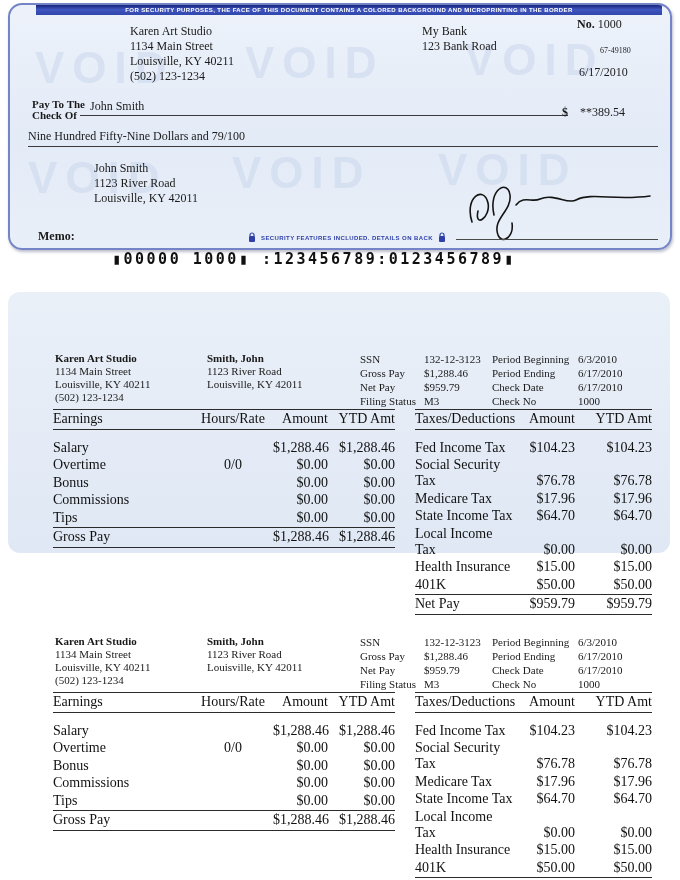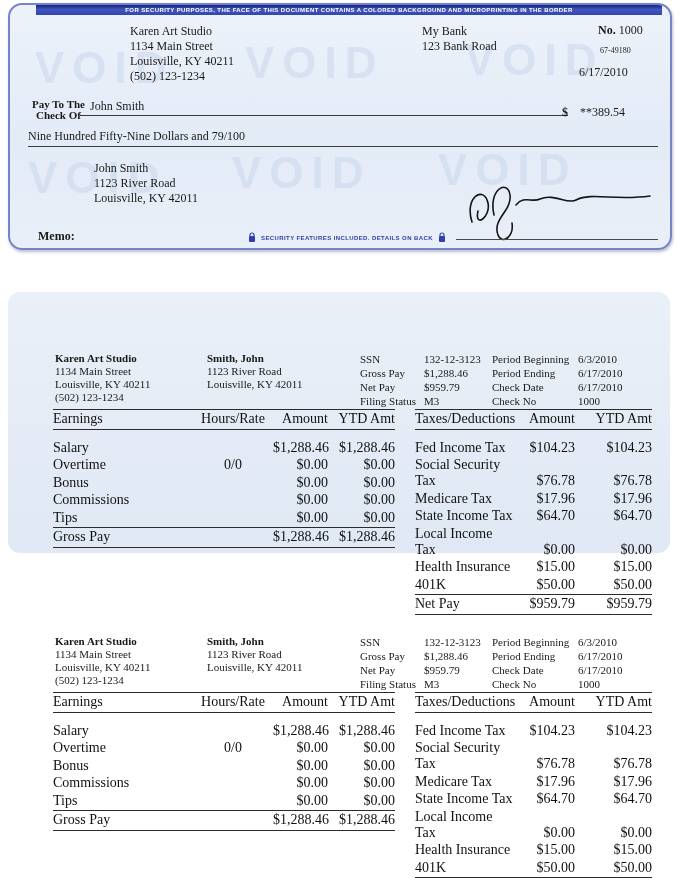--- a/index.html
+++ b/index.html
@@ -70,28 +70,28 @@
       <div>1134 Main Street</div>
       <div>Louisville, KY 40211</div>
       <div>(502) 123-1234</div>
     </div>
 
     <div class="abs addr" style="left:412px;top:19px;">
       <div>My Bank</div>
       <div>123 Bank Road</div>
     </div>
 
-    <div class="abs checkno" style="left:567px;top:18px;margin-left:21px;">
+    <div class="abs checkno" style="left:567px;top:12px;">
       <span class="bold">No.</span>
       <span>1000</span>
     </div>
     <div class="abs fractional" style="left:590px;top:41px;">67-49180</div>
     <div class="abs" style="left:569px;top:60px;font-size:12px;">6/17/2010</div>
 
-    <div class="abs payto" style="left:22px;top:94px;text-align:center;">
+    <div class="abs payto" style="left:22px;top:94px;">
       <div>Pay To The</div>
       <div>Check Of</div>
     </div>
     <div class="abs payline" style="left:70px;top:92px;width:478px;">John Smith</div>
     <div class="abs bold" style="left:552px;top:100px;font-size:12px;">$</div>
     <div class="abs" style="left:570px;top:100px;font-size:12px;">**389.54</div>
 
     <div class="abs amtwords" style="left:18px;top:124px;width:630px;">Nine Hundred Fifty-Nine Dollars and 79/100</div>
 
     <div class="abs addr" style="left:84px;top:156px;">
@@ -115,20 +115,21 @@
         <rect x="1" y="4" width="6" height="6" rx="1" fill="#2f41a8"></rect>
       </svg>
       <span>SECURITY FEATURES INCLUDED. DETAILS ON BACK</span>
       <svg width="8" height="11" viewBox="0 0 8 11">
         <path d="M2 4 V3 a2 2 0 0 1 4 0 V4" fill="none" stroke="#2f41a8" stroke-width="1.2"></path>
         <rect x="1" y="4" width="6" height="6" rx="1" fill="#2f41a8"></rect>
       </svg>
     </div>
   </div>
 
+  <div class="micr">▮00000 1000▮ :123456789:0123456789▮</div>
 
   <div class="stub-paper"></div>
 
   <div class="stub" id="stub-1" style="top:352px;">
 
     <div class="abs line" style="left:55px;top:0;">
       <div class="bold">Karen Art Studio</div>
       <div>1134 Main Street</div>
       <div>Louisville, KY 40211</div>
       <div>(502) 123-1234</div>

